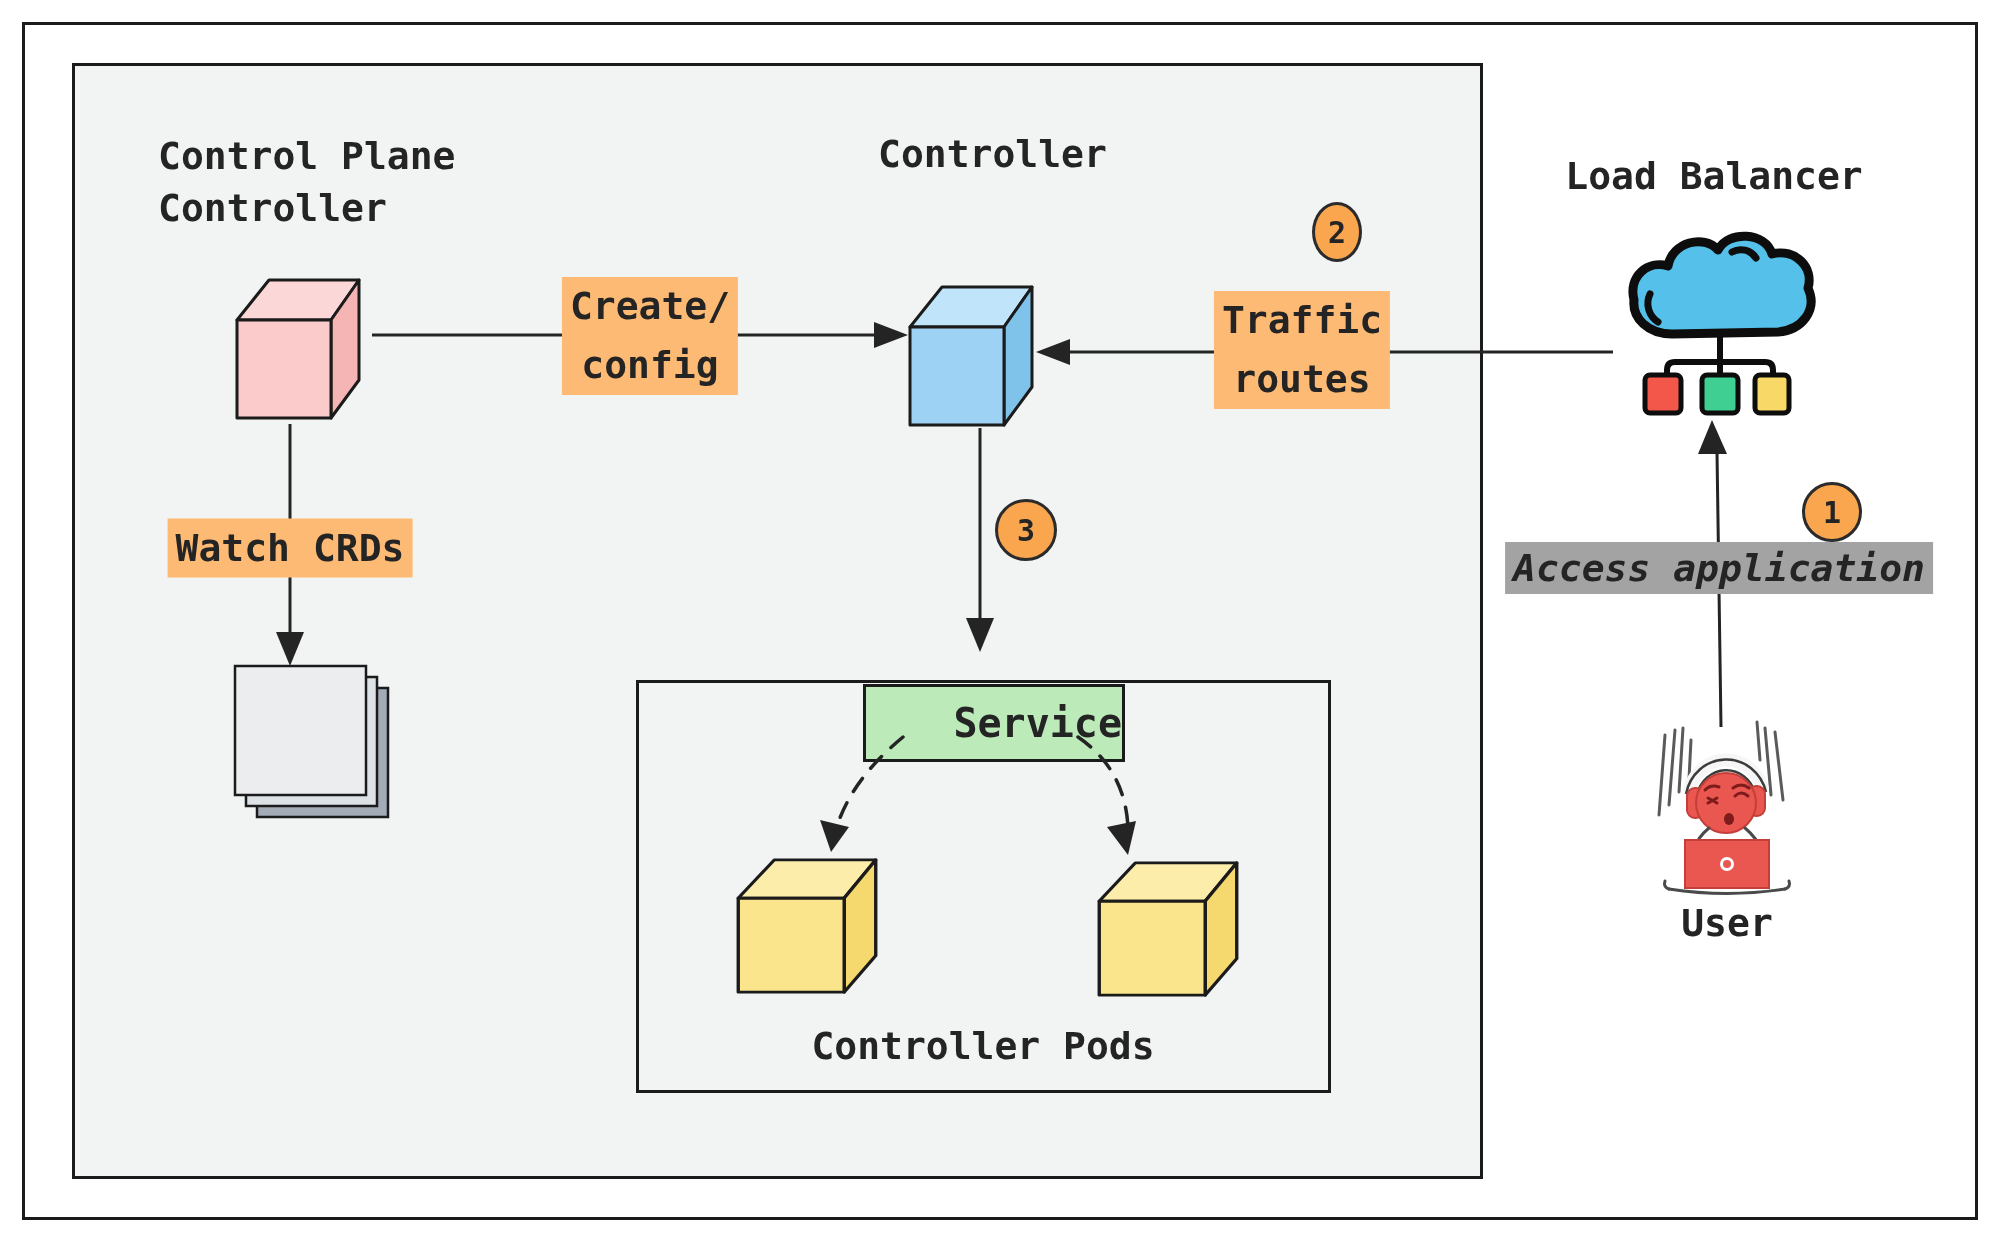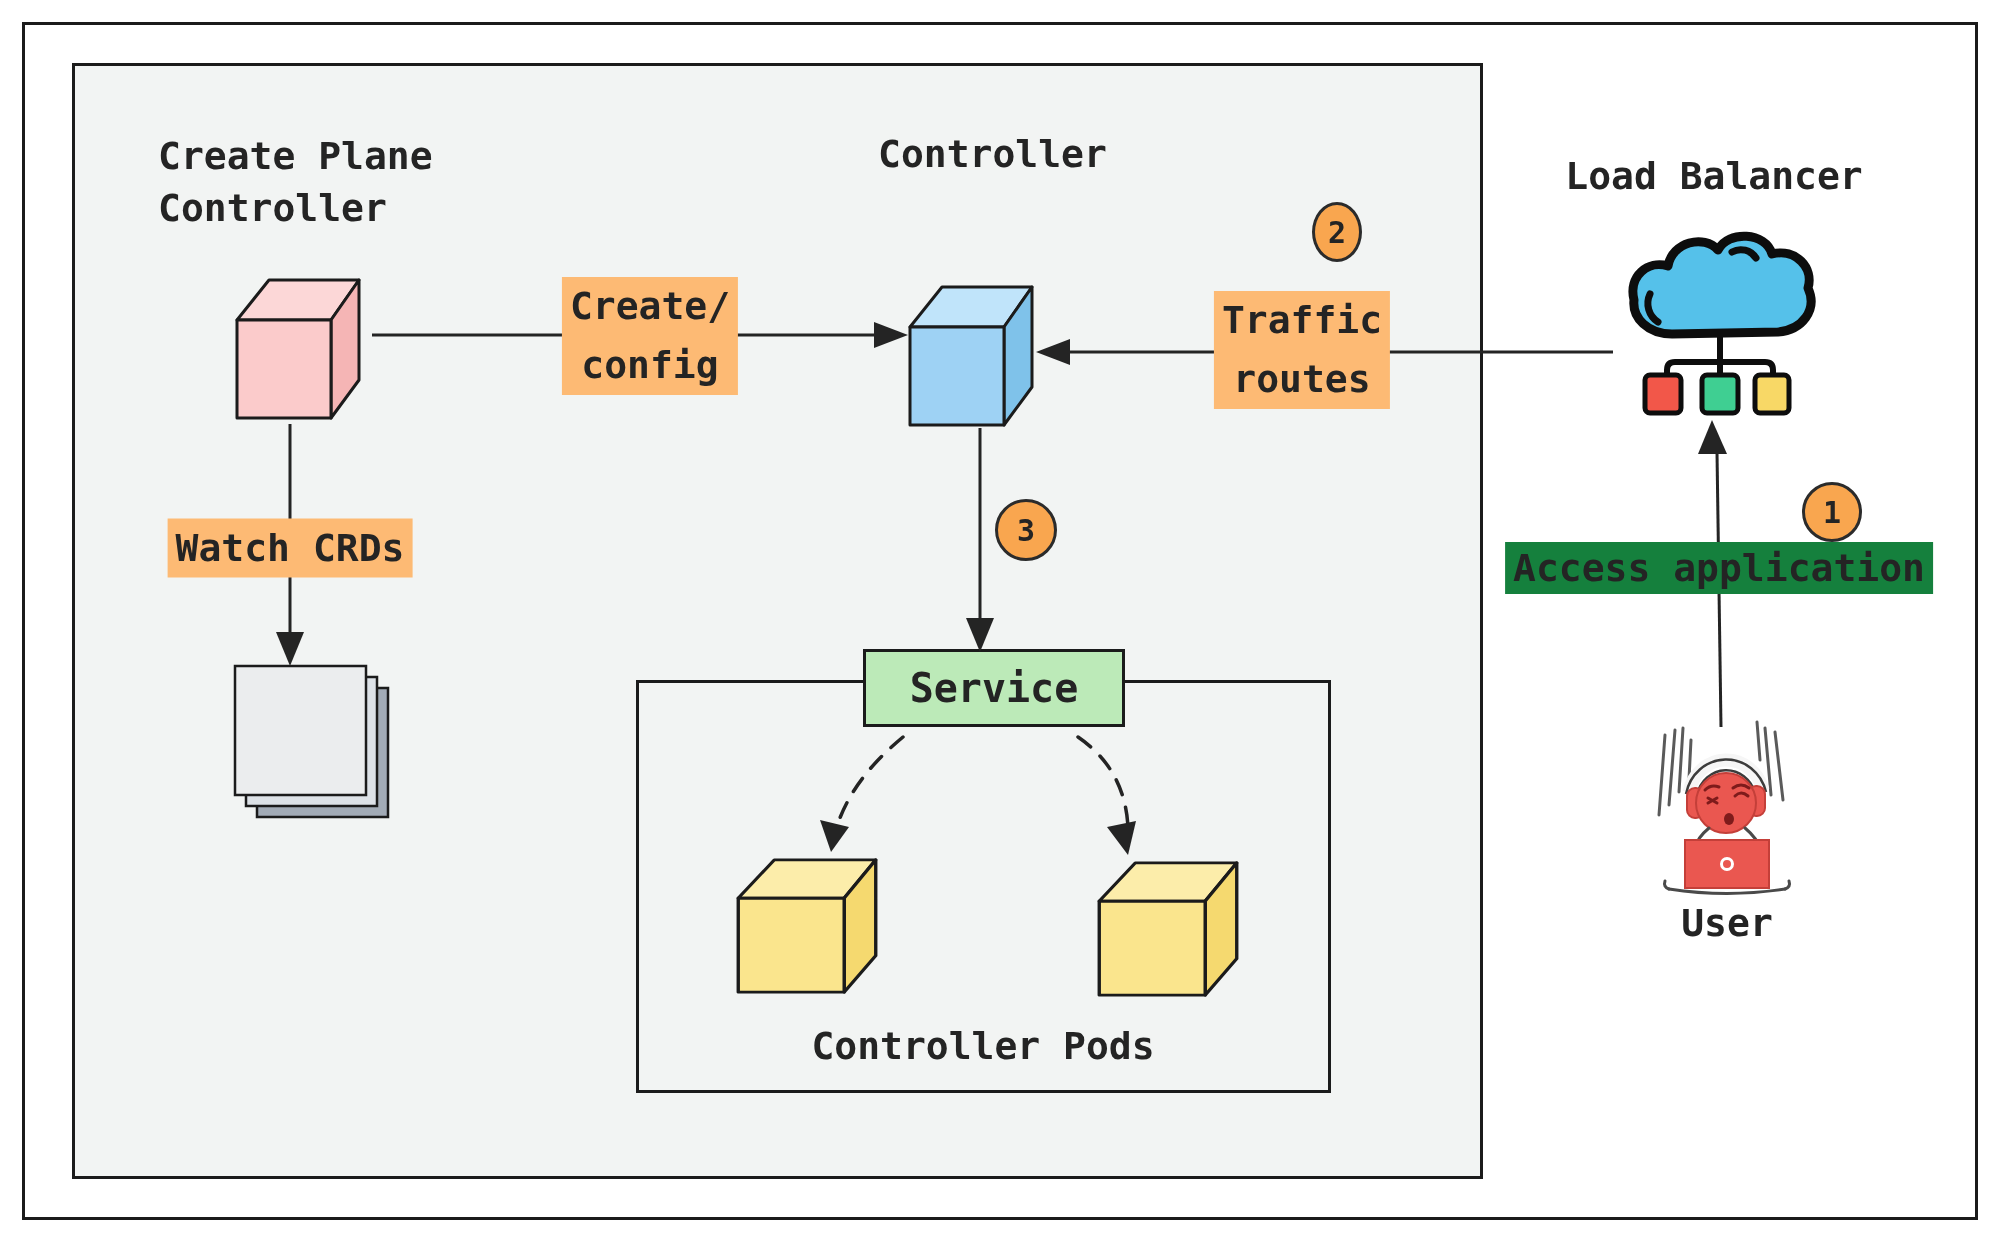--- a/index.html
+++ b/index.html
@@ -16,32 +16,32 @@
   .panel{
     left:72px;top:63px;width:1411px;height:1116px;
     background:#f2f4f3;border:3px solid #1b1b1b;box-sizing:border-box;
     z-index:1;
   }
   .pods-box{
     left:636px;top:680px;width:695px;height:413px;
     border:3px solid #1b1b1b;box-sizing:border-box;z-index:4;
   }
   .service-box{
-    left:863px;top:649px;width:262px;height:78px;
+    left:863px;top:684px;width:262px;height:78px;
     background:#bceab8;border:3px solid #1b1b1b;box-sizing:border-box;
-    display:flex;align-items:center;justify-content:center;
+    display:flex;align-items:center;justify-content:flex-end;
     font-size:40px;z-index:6;
   }
   svg.arrows{left:0;top:0;z-index:7;pointer-events:none;}
   .icon-svg{z-index:6;}
   .lbl{font-size:38px;line-height:52px;white-space:nowrap;z-index:10;}
   .lbl .ln{white-space:nowrap;}
   .centered{transform:translate(-50%,-50%);text-align:center;}
   .on-line{background:#fdba74;padding:0 8px;line-height:59px;}
-  .on-white{background:#15803d;padding:0 8px;}
+  .on-white{background:#a3a3a3;padding:0 8px;font-style:italic;}
   .marker{
     background:#f9a64f;border:3px solid #2b2b2b;border-radius:50%;
     display:flex;align-items:center;justify-content:center;
     font-size:30px;box-sizing:border-box;z-index:10;
   }
 </style>
 </head>
 <body>
 
 <div class="abs outer-border"></div>
@@ -161,21 +161,21 @@
     <path d="M 24 189 q -6 -2 -4 -8"></path>
       <path d="M 140 189 q 6 -2 4 -8"></path>
   </g>
 </svg>
 
 <div class="abs service-box">
   <span>Service</span>
 </div>
 
 <div class="abs lbl" style="left:158px;top:130px">
-  <div class="ln">Create Plane</div>
+  <div class="ln">Control Plane</div>
   <div class="ln">Controller</div>
 </div>
 
 <div class="abs lbl" style="left:878px;top:128px">
   <div class="ln">Controller</div>
 </div>
 
 <div class="abs lbl centered on-line" style="left:650px;top:336px">
   <div class="ln">Create/</div>
   <div class="ln">config</div>

